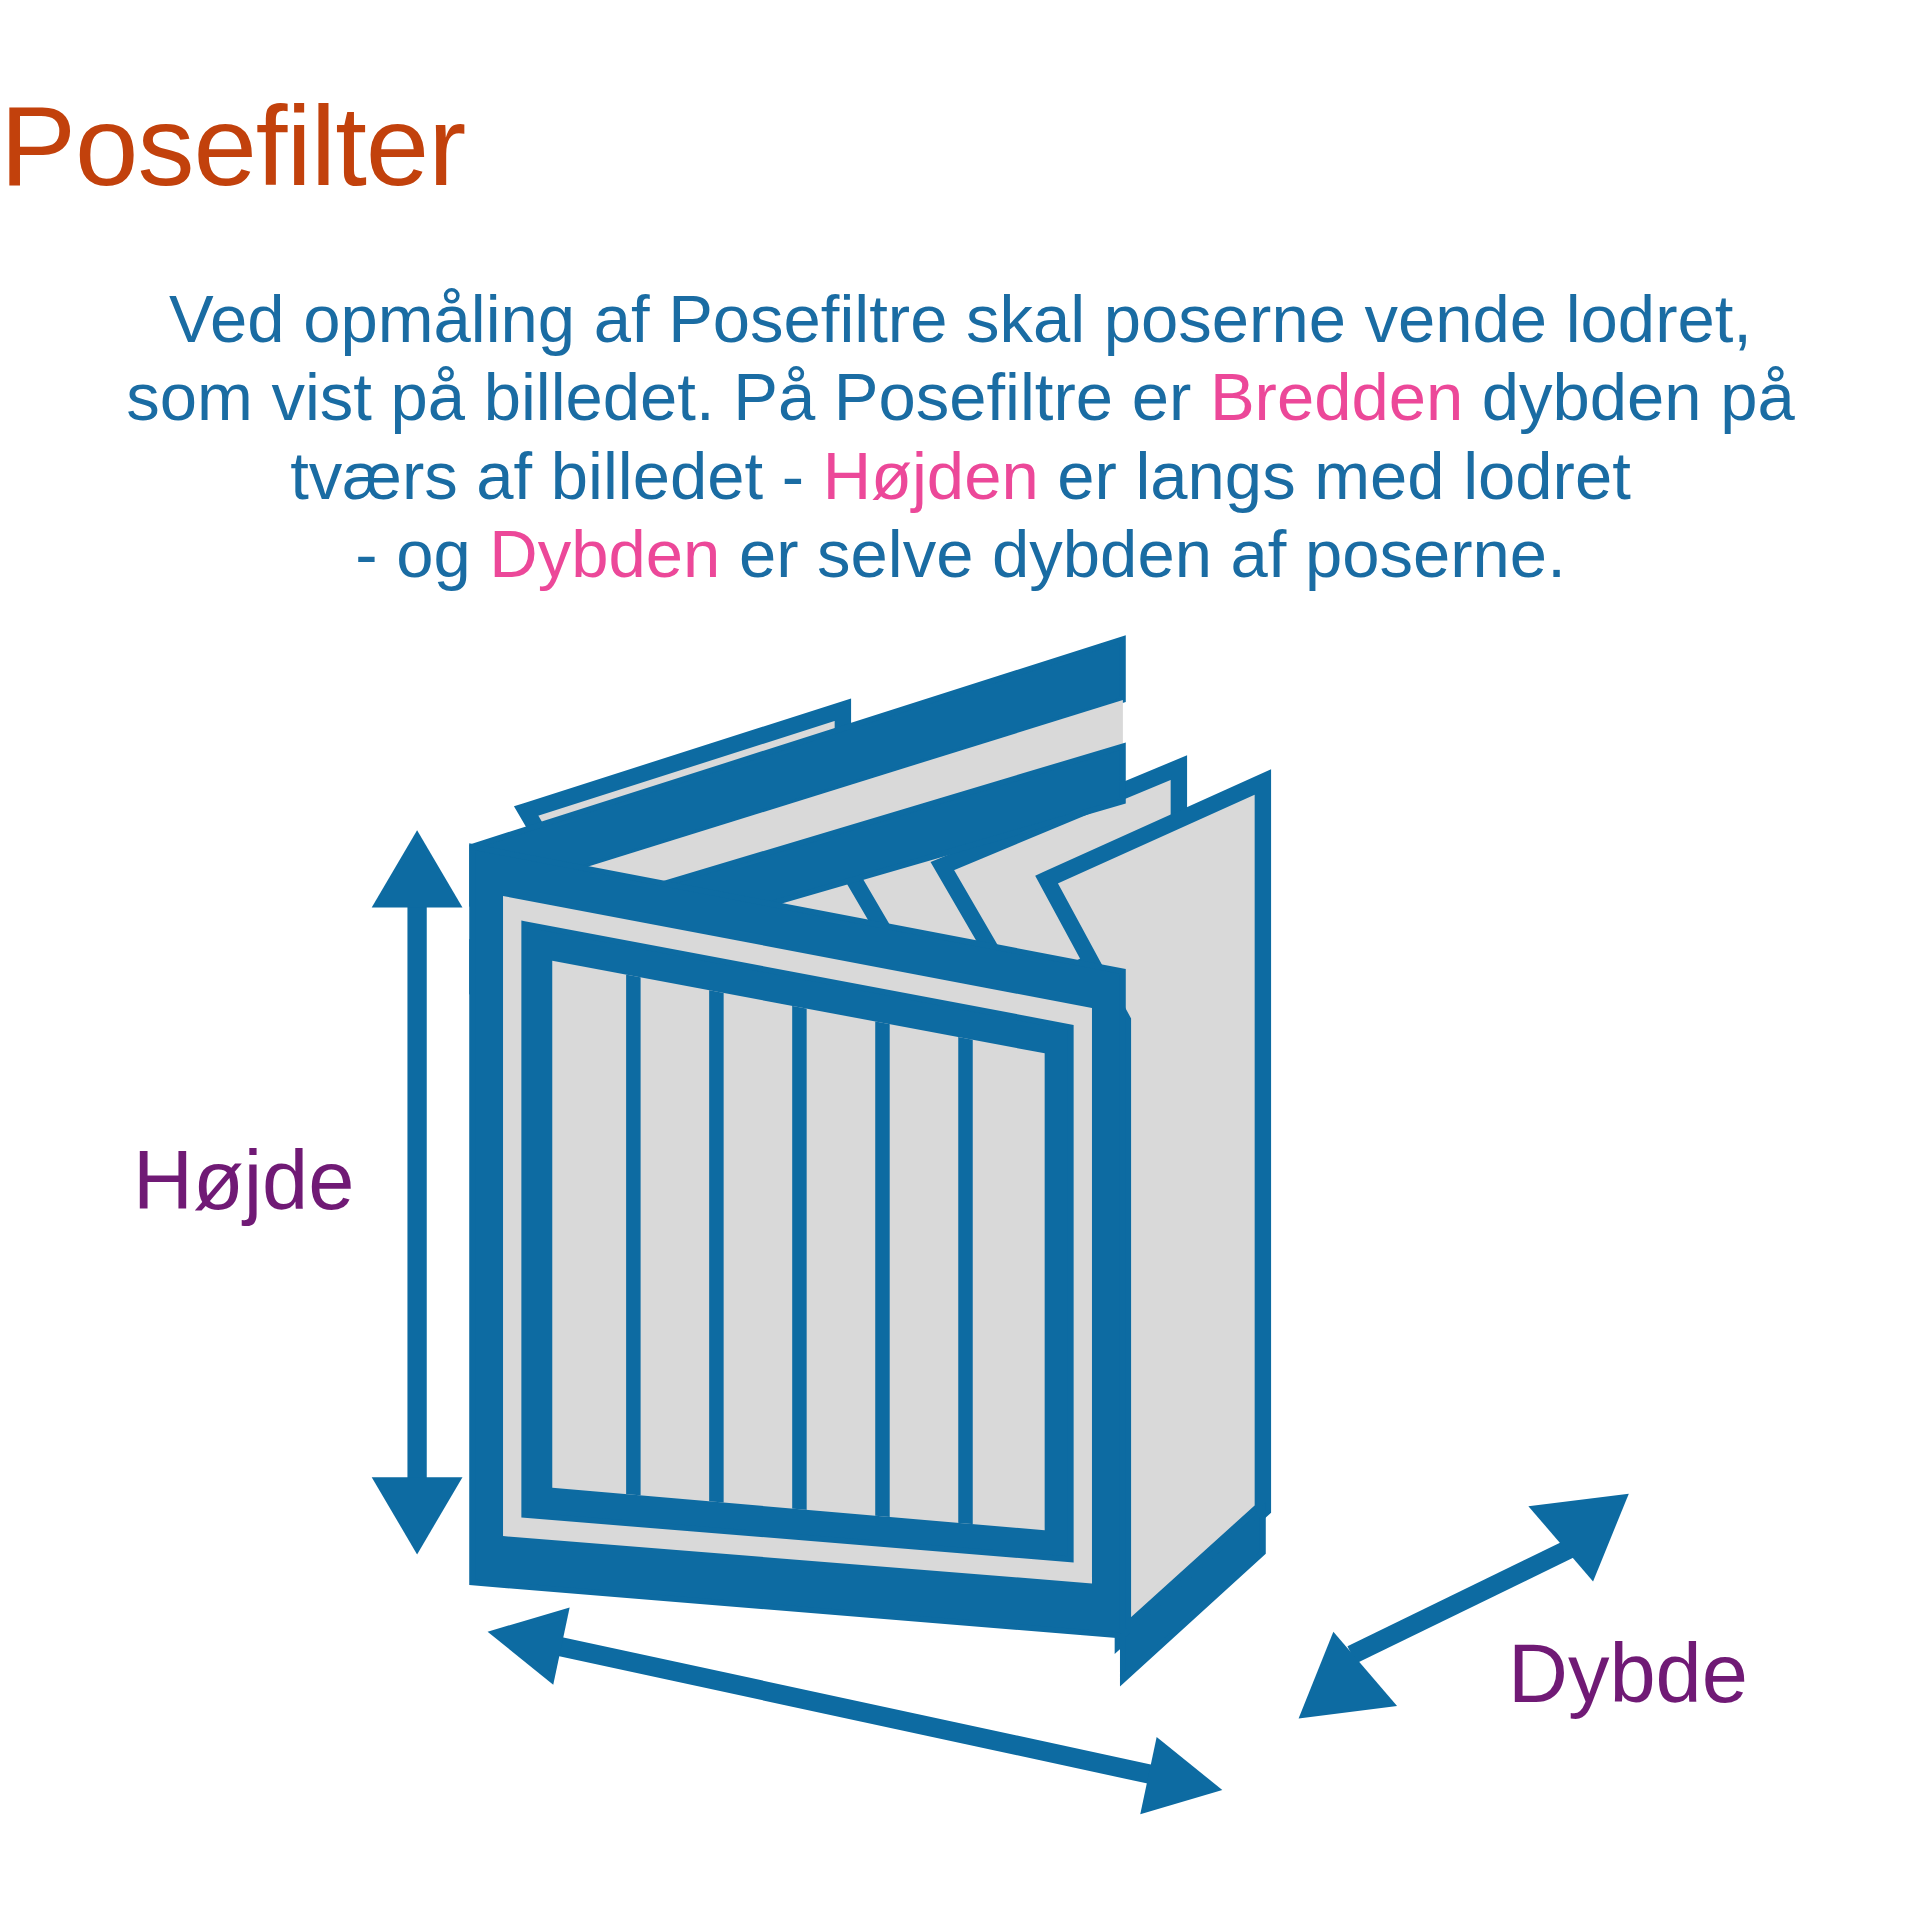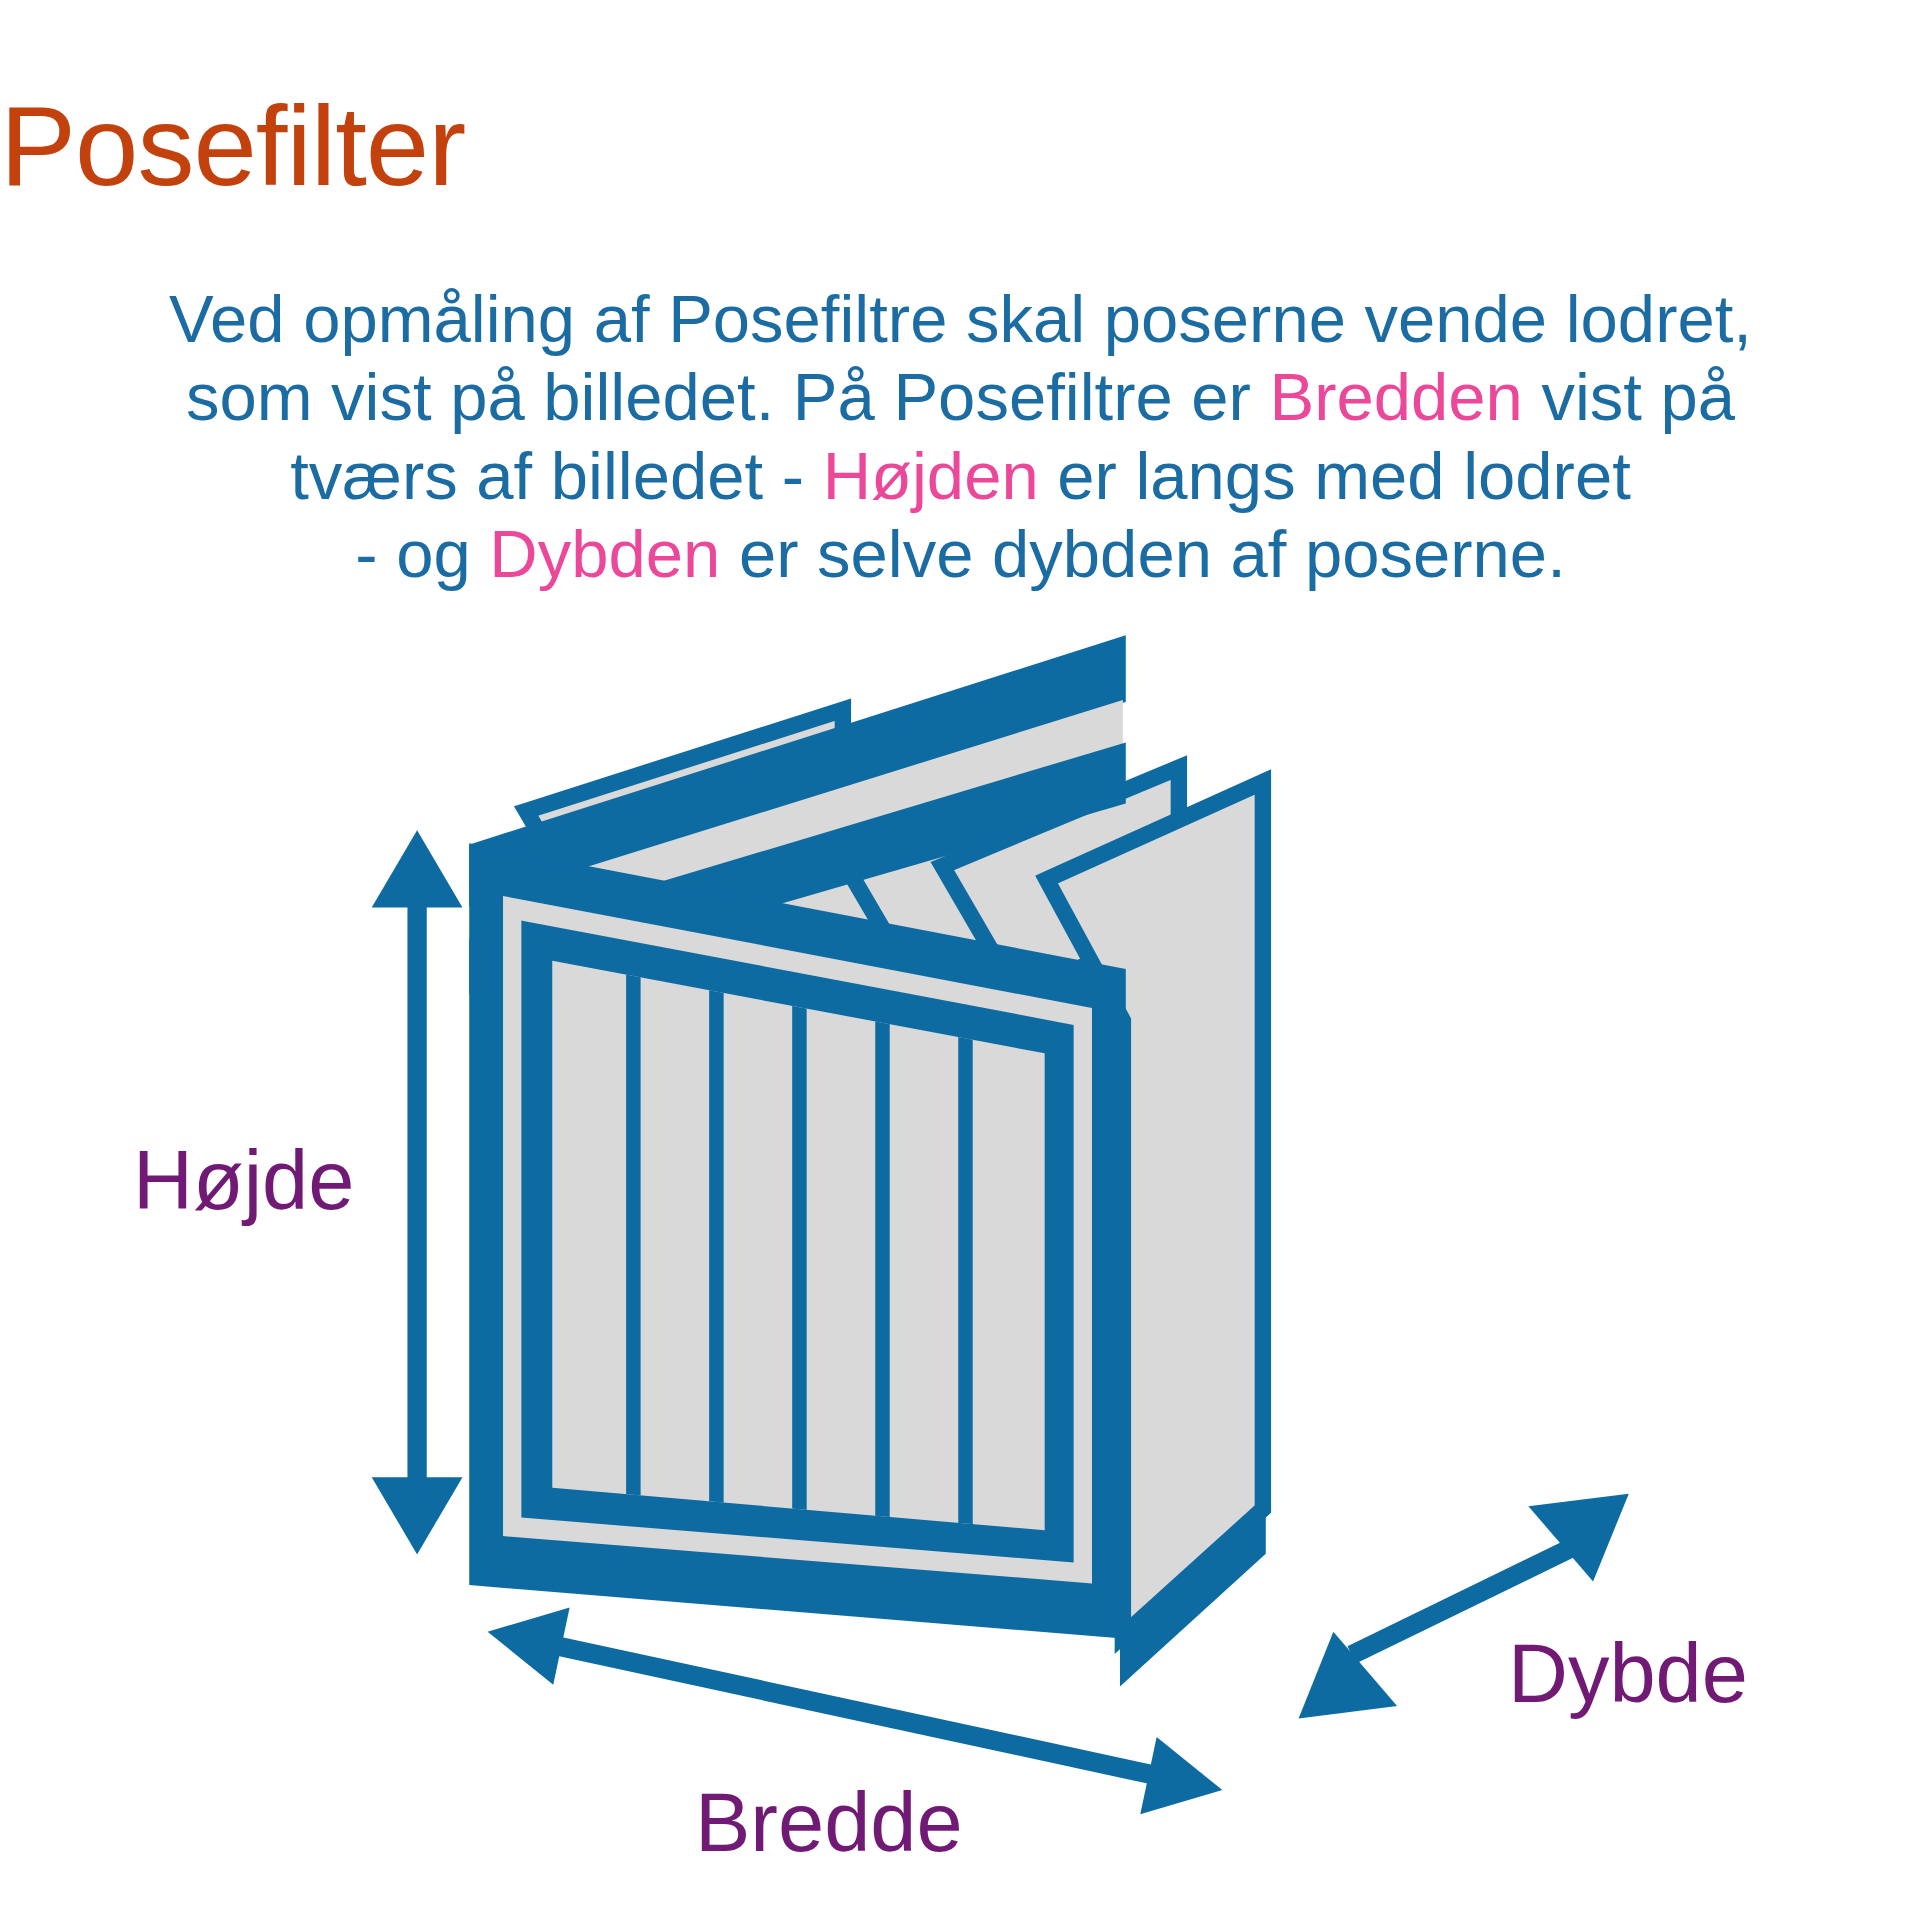--- a/index.html
+++ b/index.html
@@ -65,21 +65,21 @@
 
 <div id="page">
 
   <div id="title">Posefilter</div>
 
   <div id="intro">
     <div>
       <span>Ved opmåling af Posefiltre skal poserne vende lodret,</span>
     </div>
     <div>
-      <span>som vist på billedet. På Posefiltre er </span><span class="hl">Bredden</span><span> vist på</span>
+      <span>som vist på billedet. På Posefiltre er </span><span class="hl">Bredden</span><span> dybden på</span>
     </div>
     <div>
       <span>tværs af billedet - </span><span class="hl">Højden</span><span> er langs med lodret</span>
     </div>
     <div>
       <span>- og </span><span class="hl">Dybden</span><span> er selve dybden af poserne.</span>
     </div>
   </div>
 
   <svg id="diagram" viewBox="0 0 2000 2000">
@@ -149,17 +149,16 @@
 
     <g>
       <line x1="1400" y1="1714" x2="1626" y2="1604" stroke="#0d6ba2" stroke-width="20"></line>
       <polygon points="1345,1780 1447,1767 1381,1690" fill="#0d6ba2"></polygon>
       <polygon points="1687,1547 1583,1560 1650,1638" fill="#0d6ba2"></polygon>
     </g>
 
   </svg>
 
   <div class="dim-label" id="label-hojde">Højde</div>
-  <div class="dim-label" id="label-bredde">Bredde</div>
   <div class="dim-label" id="label-dybde">Dybde</div>
 
 </div>
 
 
 </body></html>

